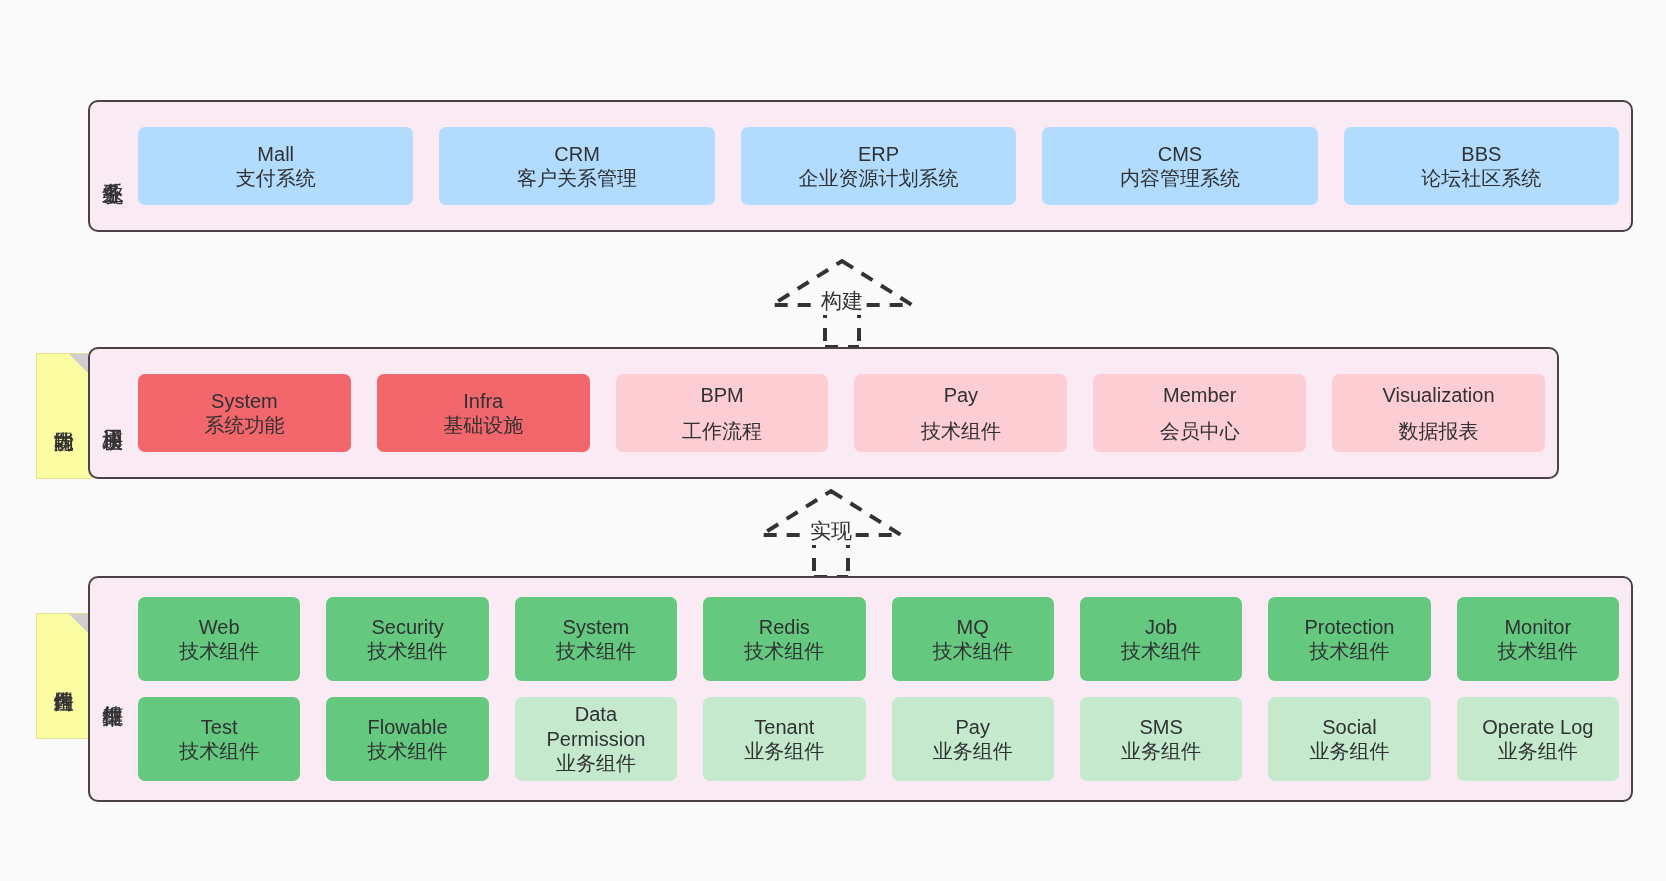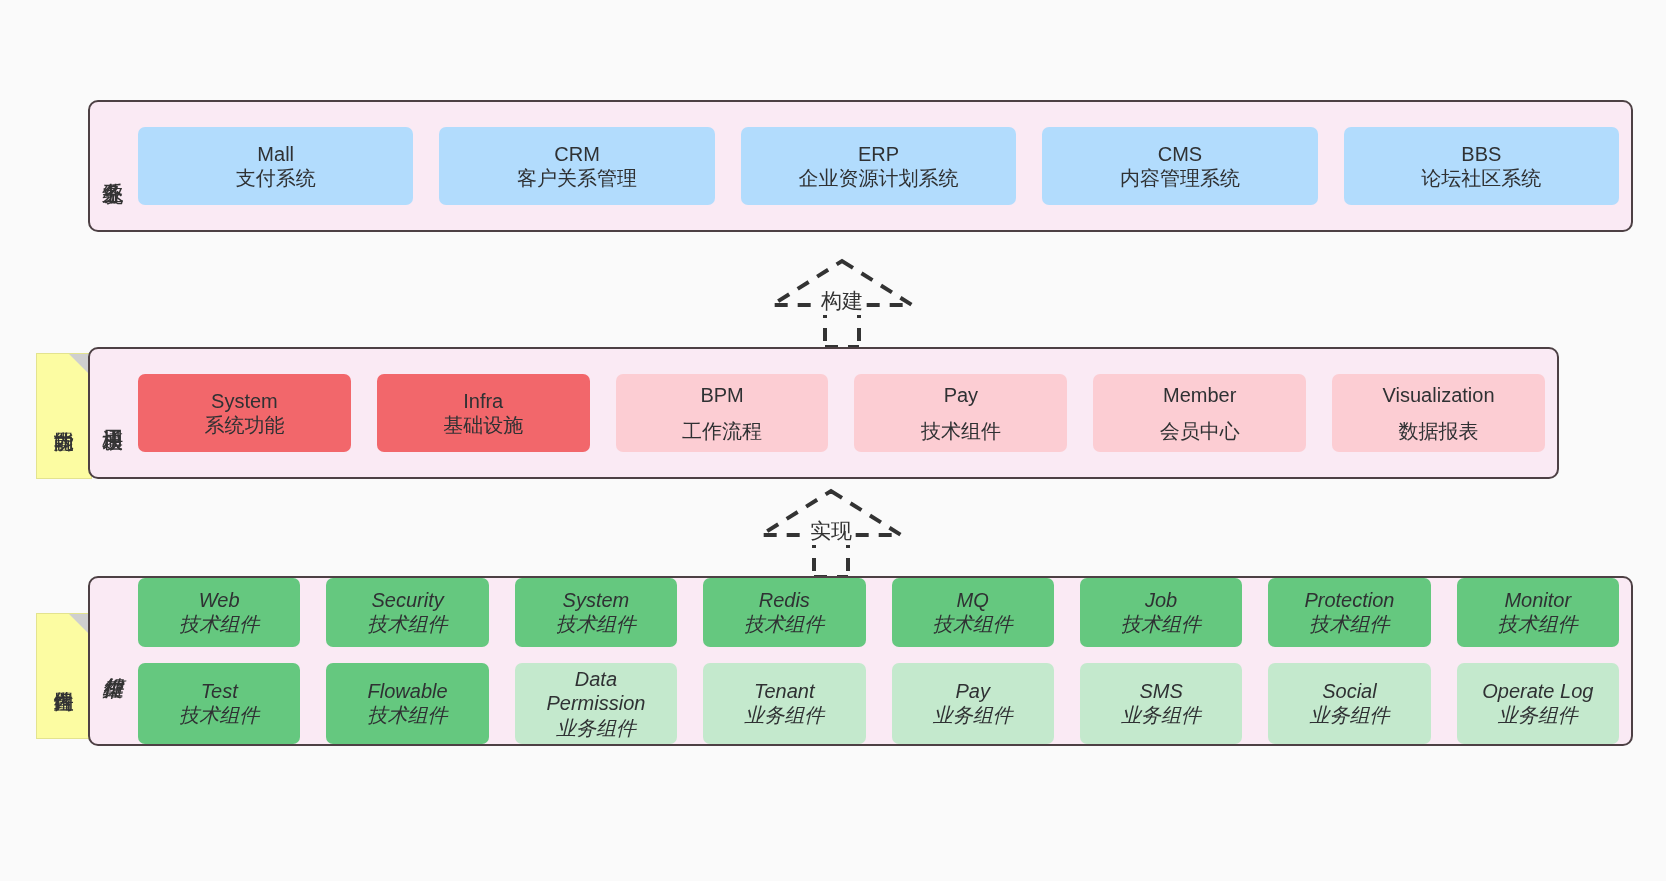--- a/index.html
+++ b/index.html
@@ -84,21 +84,21 @@
   .cell.green { background: #65c87f; }
   .cell.lgreen{ background: #c4e9cd; }
 
   
   #layer-business   { left: 88px;  top: 100px; width: 1545px; height: 132px; }
   #layer-business   .row { height: 78px; }
 
   #layer-common     { left: 88px;  top: 347px; width: 1471px; height: 132px; justify-content: flex-end; }
   #layer-common     .row { height: 78px; }
 
-  #layer-framework  { left: 88px;  top: 576px; width: 1545px; height: 170px; font-style: italic; }
+  #layer-framework  { left: 88px;  top: 576px; width: 1545px; height: 226px; }
   #layer-framework  .row { height: 84px; }
 
   
   .note {
     position: absolute;
     width: 56px;
     background: #fcfca2;
     border: 1px solid #e3e38f;
     box-sizing: border-box;
     display: flex;

